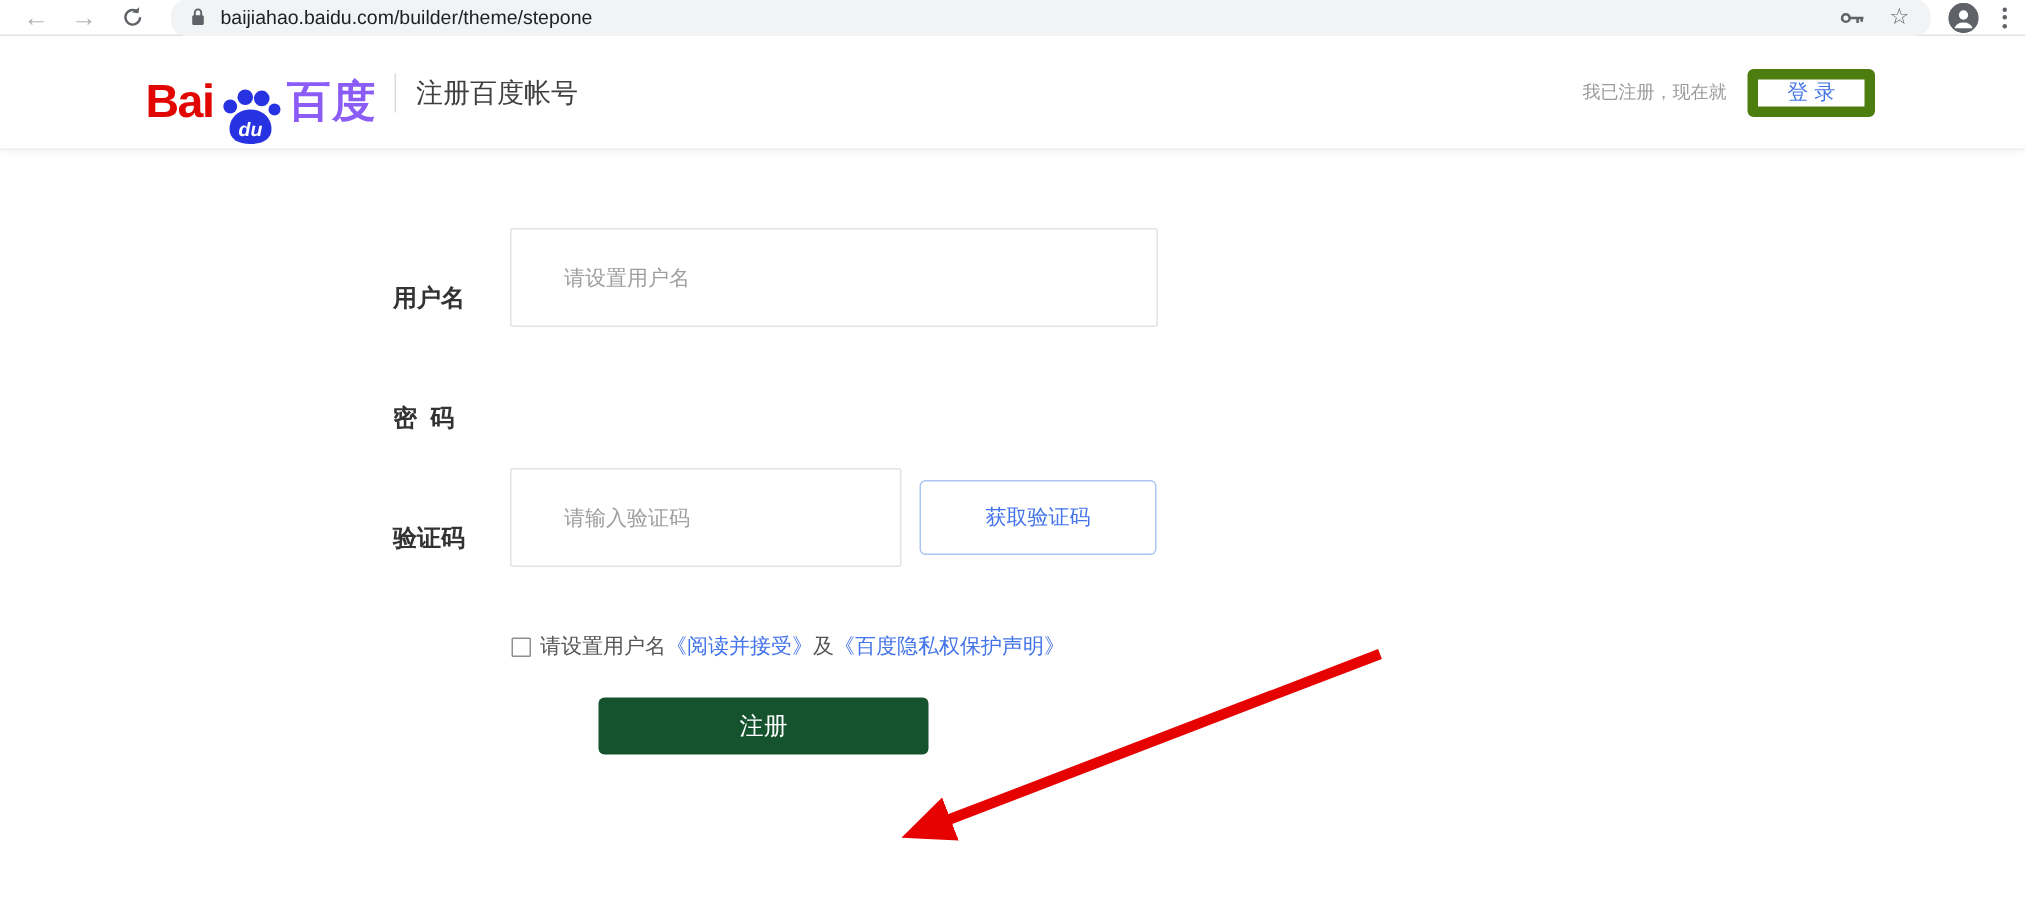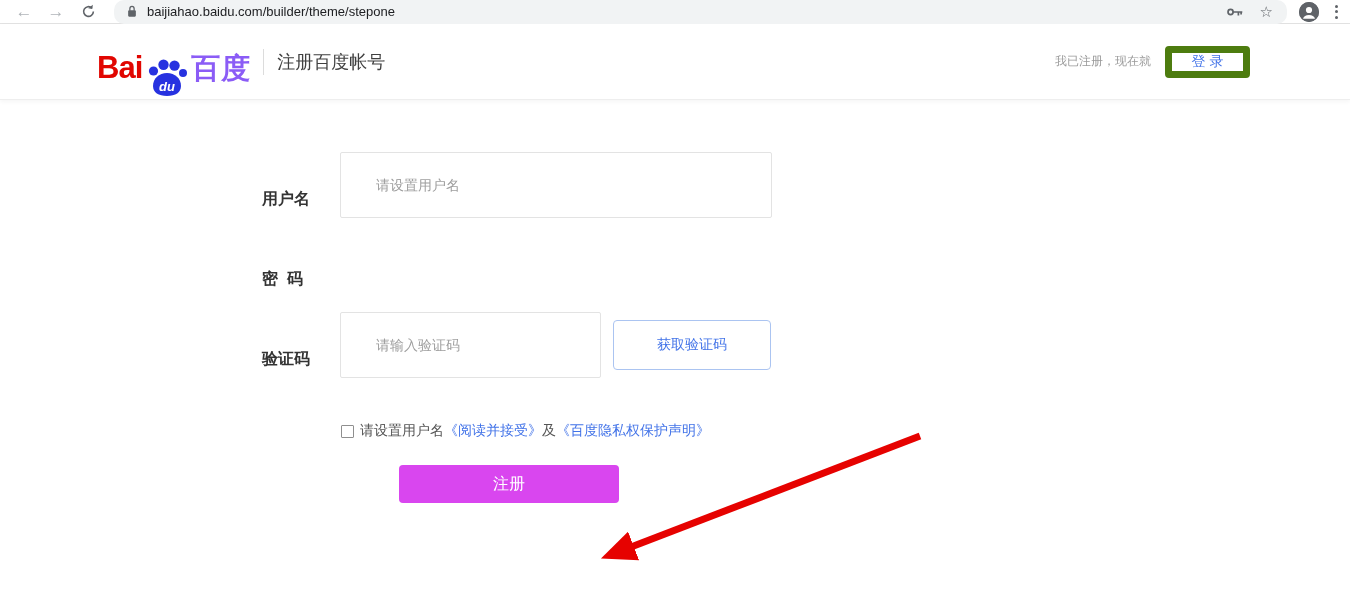--- a/index.html
+++ b/index.html
@@ -52,21 +52,21 @@
   .sms-btn { width:158px; height:50px; margin-left:12px; background:#fff;
              border:1px solid #abc4f1; border-radius:4px; color:#4273e8; font-size:14px;
              cursor:pointer; font-family:"Liberation Sans","DejaVu Sans",sans-serif; }
 
   .agree-row { margin:52px 0 0 341px; display:flex; align-items:center; font-size:14px; color:#555; }
   .checkbox { width:13px; height:13px; border:1px solid #8f8f8f; border-radius:1px;
               background:#fff; margin-right:6px; flex:none; cursor:pointer; }
   .agree-link { color:#4273e8; text-decoration:none; cursor:pointer; }
 
   .register-btn { display:block; margin:25px 0 0 399px; width:220px; height:38px;
-                  background:#d946ef; border:none; border-radius:4px; color:#fff; font-size:16px;
+                  background:#14532d; border:none; border-radius:4px; color:#fff; font-size:16px;
                   cursor:pointer; font-family:"Liberation Sans","DejaVu Sans",sans-serif;text-align:center; }
 
   
   .arrow-overlay { position:absolute; left:0; top:0; width:1350px; height:612px;
                    pointer-events:none; z-index:10; }
 </style>
 </head>
 <body>
 
 <div class="page">

